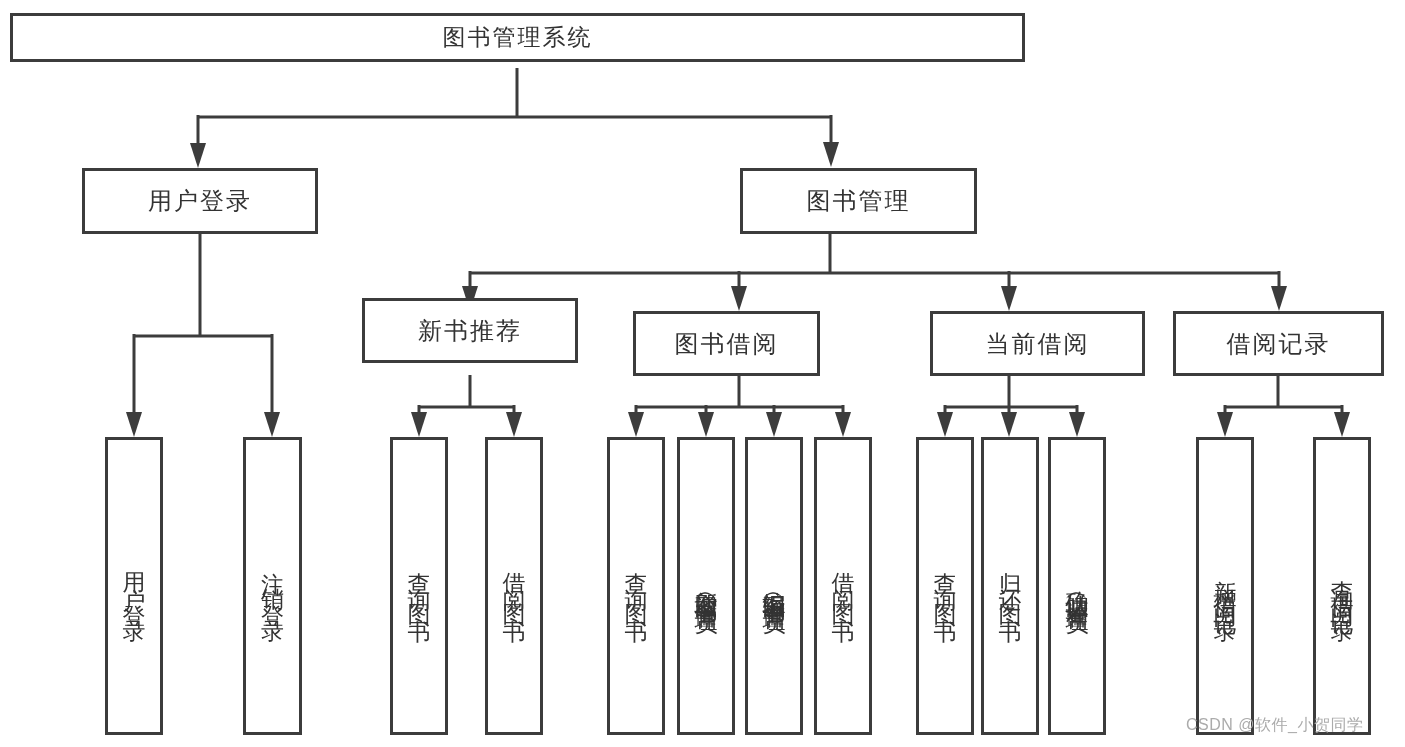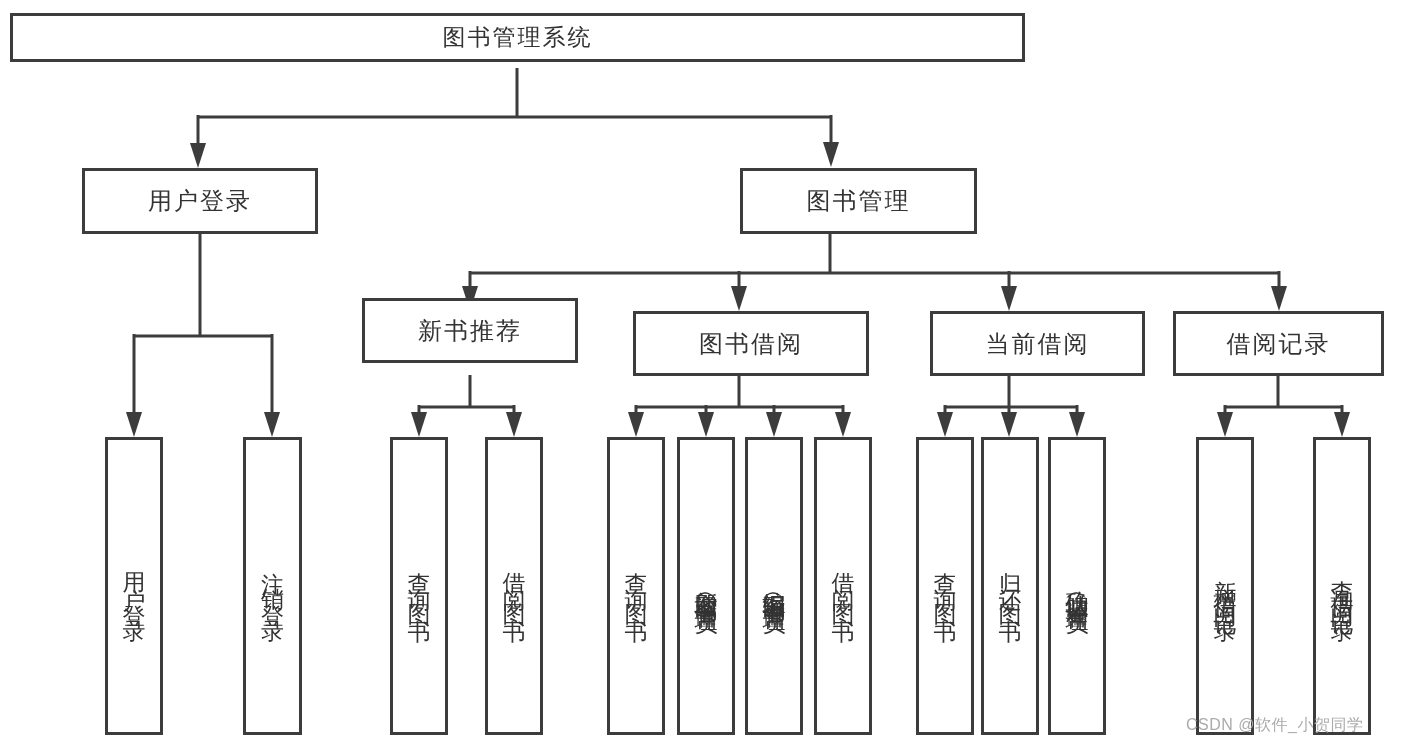--- a/index.html
+++ b/index.html
@@ -61,21 +61,21 @@
       <polygon points="1334,412 1350,412 1342,437"></polygon>
     </g>
   </svg>
 
   <div class="box h-box root-box" style="left:10px;top:13px;width:1015px;height:49px;">图书管理系统</div>
 
   <div class="box h-box" style="left:82px;top:168px;width:236px;height:66px;">用户登录</div>
   <div class="box h-box" style="left:740px;top:168px;width:237px;height:66px;">图书管理</div>
 
   <div class="box h-box" style="left:362px;top:298px;width:216px;height:65px;">新书推荐</div>
-  <div class="box h-box" style="left:633px;top:311px;width:236px;height:65px;">图书借阅</div>
+  <div class="box h-box" style="left:633px;top:311px;width:187px;height:65px;">图书借阅</div>
   <div class="box h-box" style="left:902px;top:311px;width:215px;height:65px;margin-left:28px;">当前借阅</div>
   <div class="box h-box" style="left:1173px;top:311px;width:211px;height:65px;">借阅记录</div>
 
   <div class="box v-box v-4" style="left:105px;top:437px;width:58px;height:298px;">用户登录</div>
   <div class="box v-box v-4" style="left:243px;top:437px;width:59px;height:298px;">注销登录</div>
 
   <div class="box v-box v-4" style="left:390px;top:437px;width:58px;height:298px;">查询图书</div>
   <div class="box v-box v-4" style="left:485px;top:437px;width:58px;height:298px;">借阅图书</div>
 
   <div class="box v-box v-4" style="left:607px;top:437px;width:58px;height:298px;">查询图书</div>

